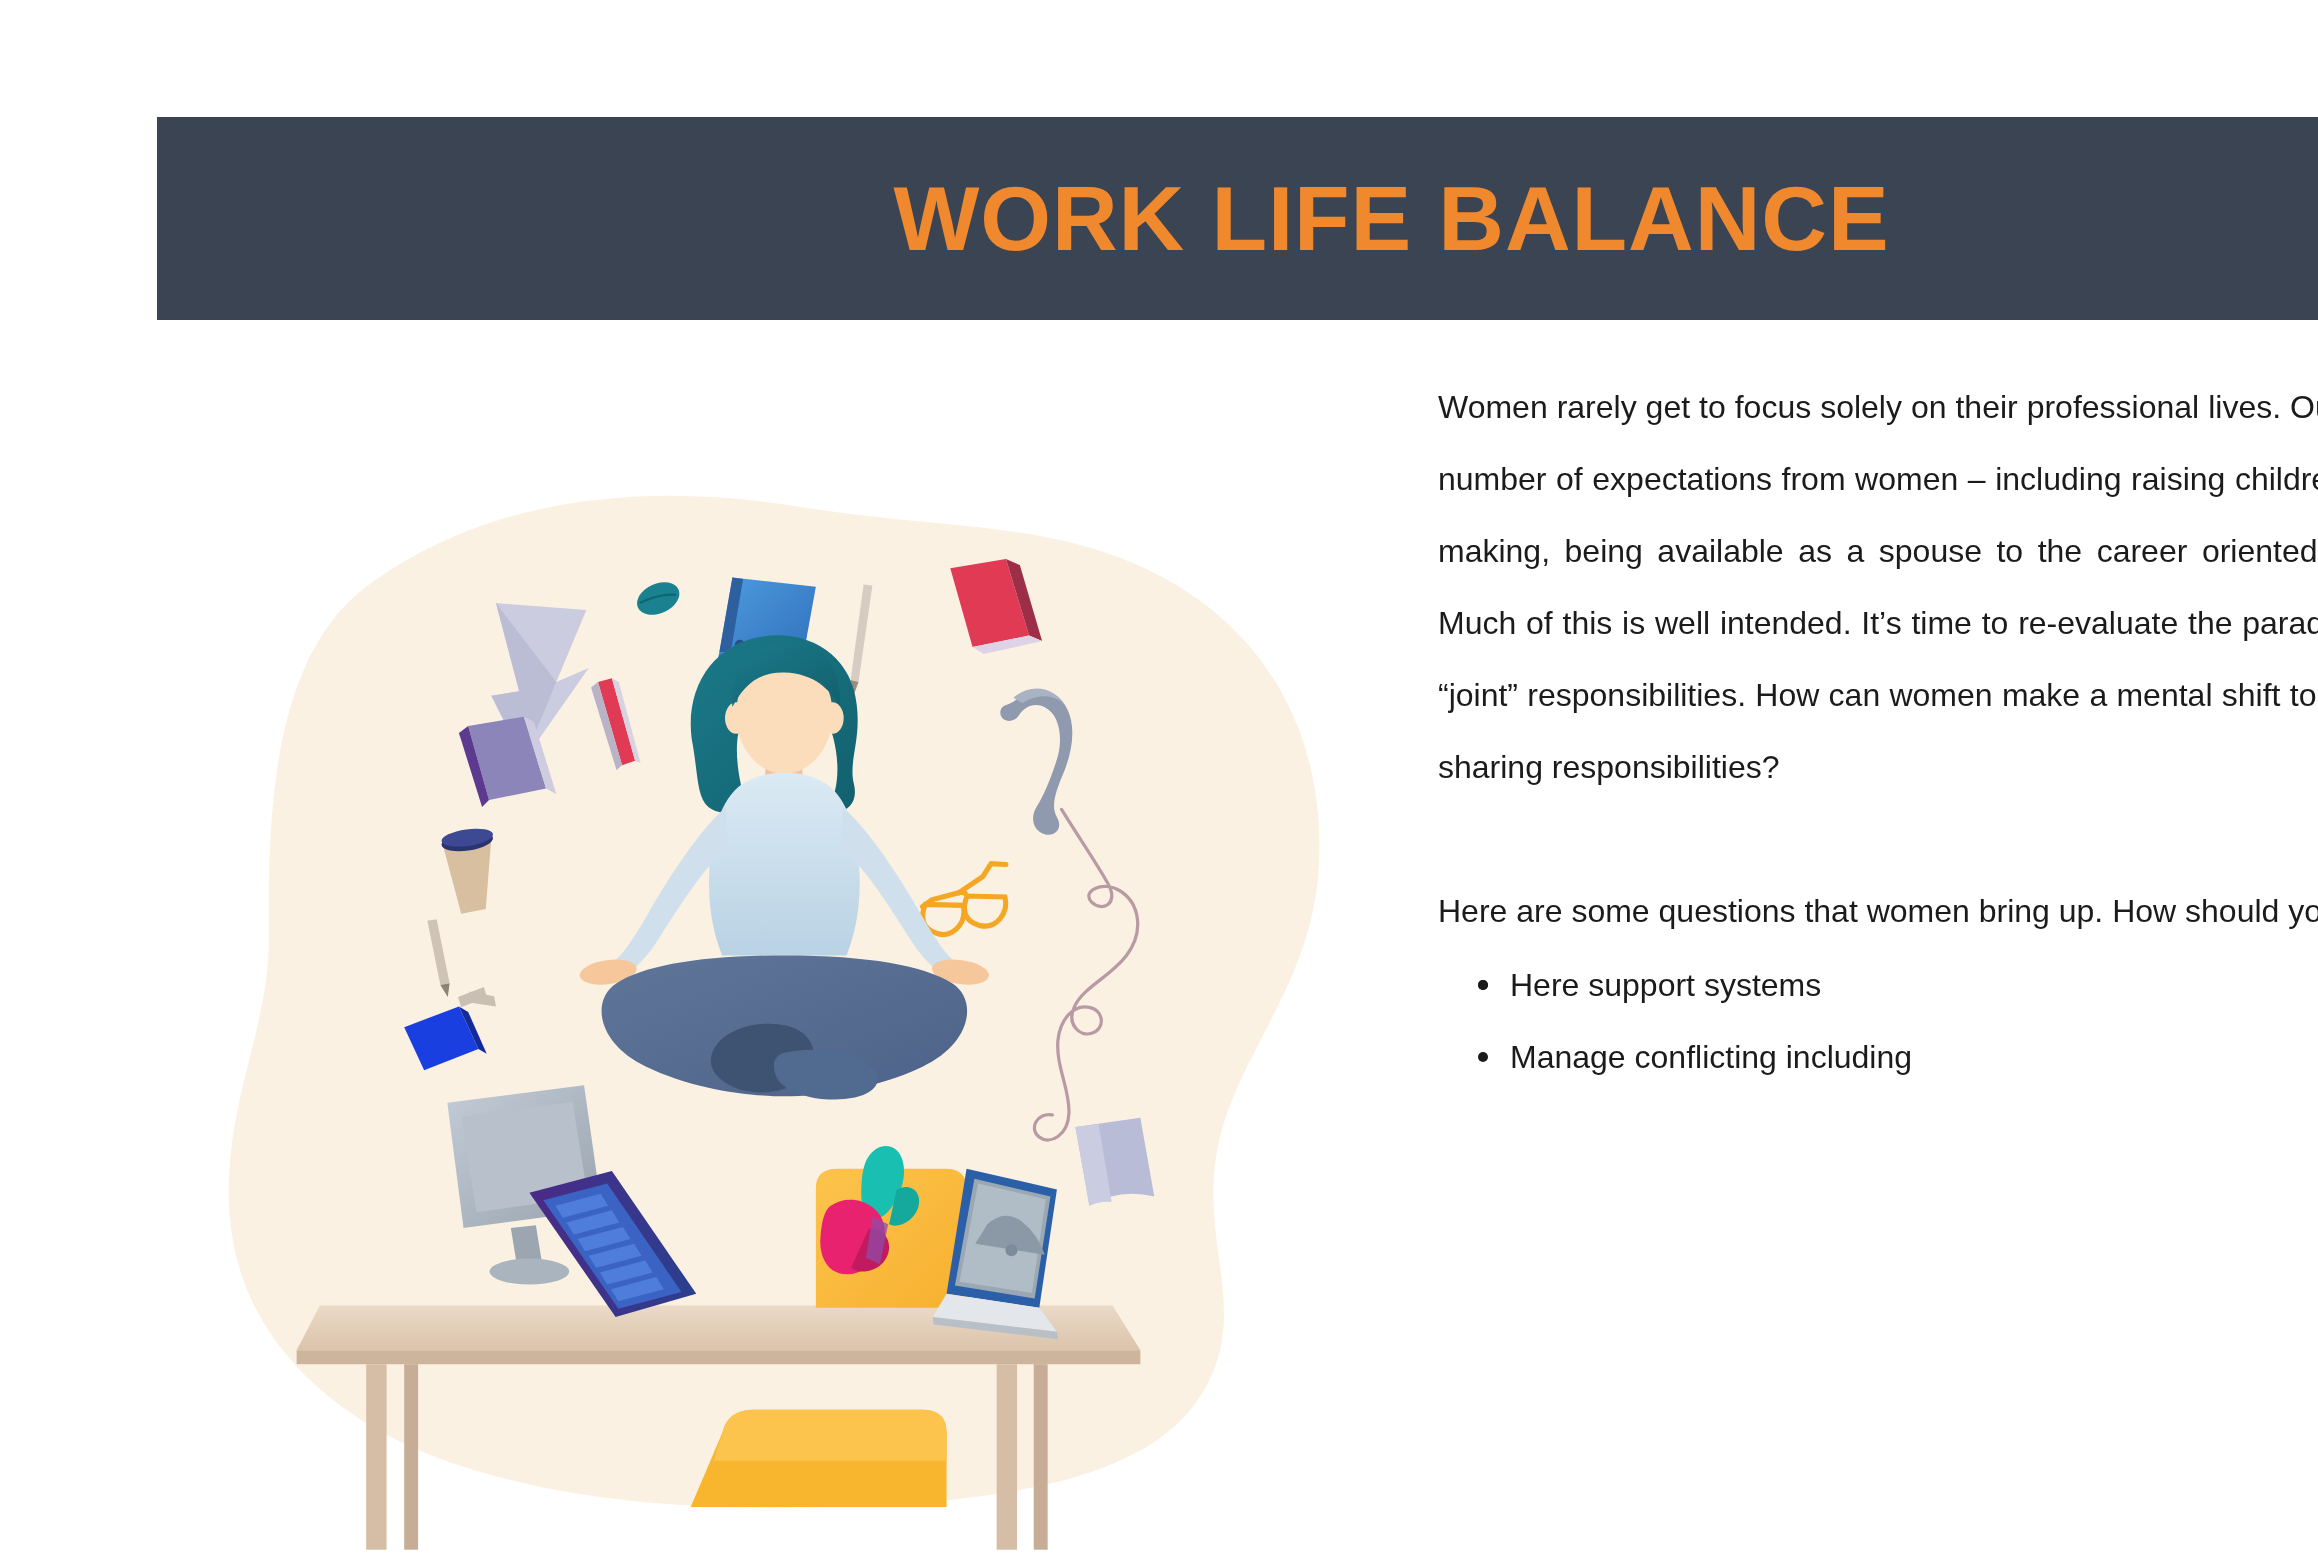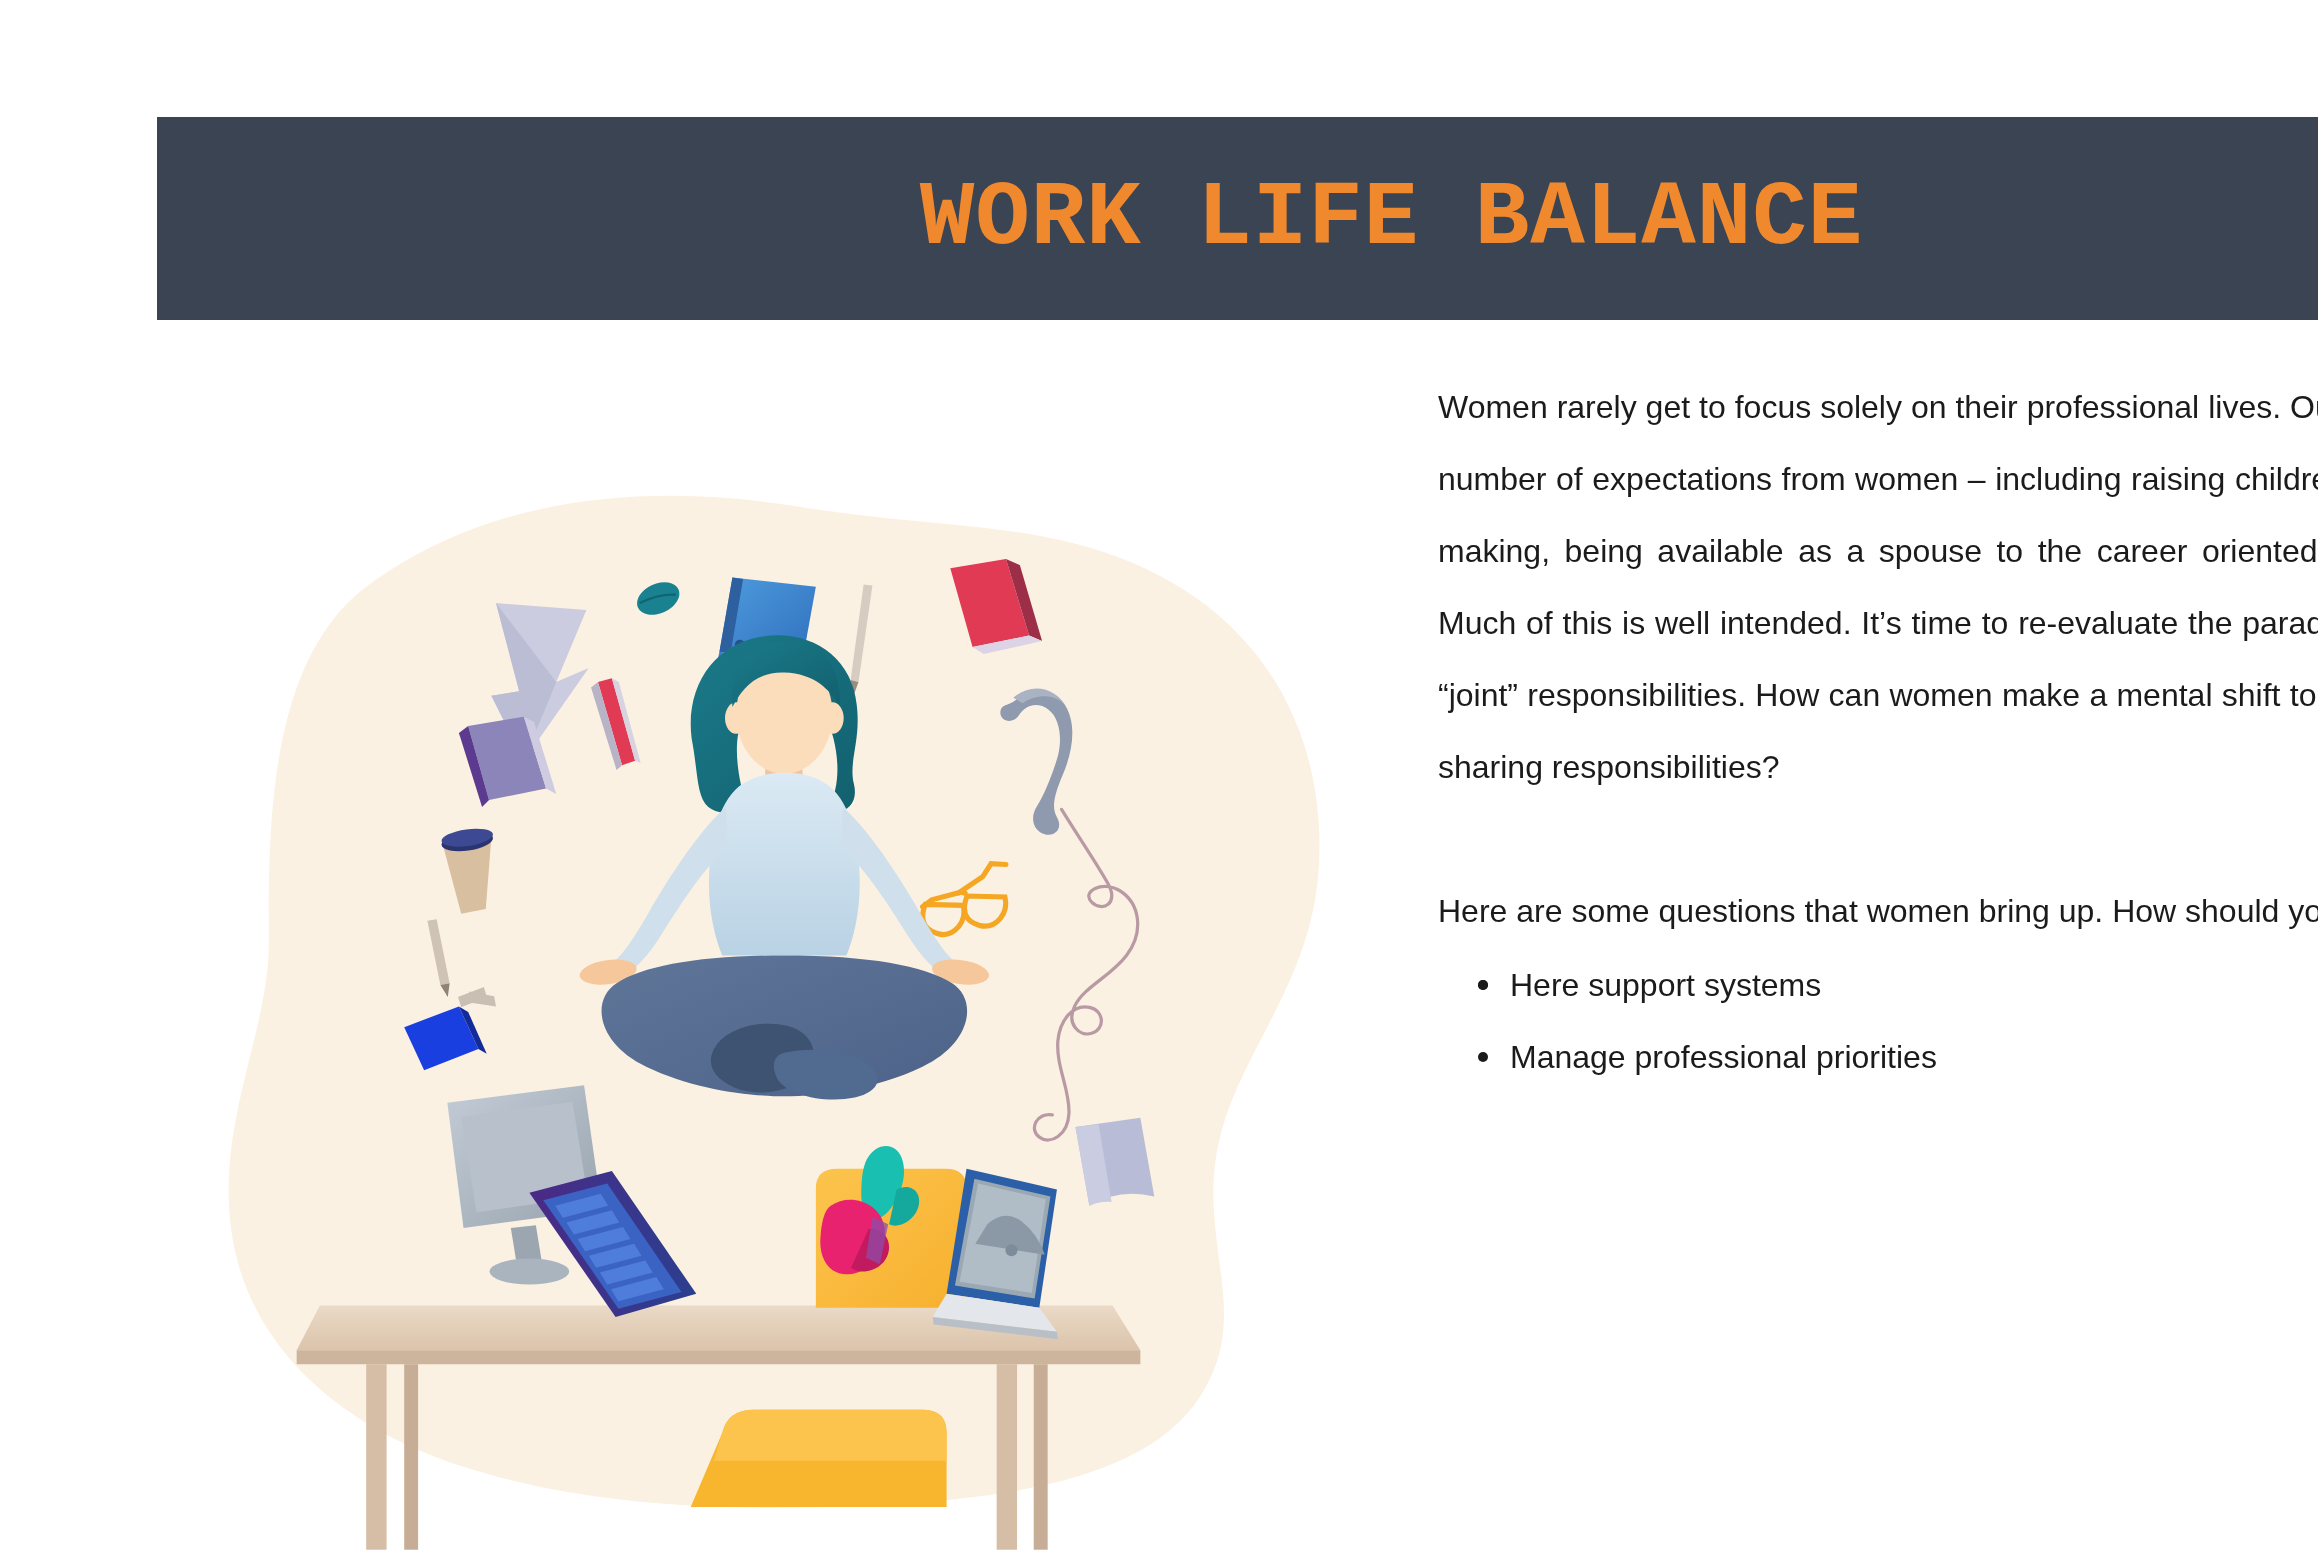--- a/index.html
+++ b/index.html
@@ -23,21 +23,21 @@
     top: 117px;
     width: 2469px;
     height: 203px;
     background: #3a4453;
     display: flex;
     align-items: center;
     justify-content: center;
   }
   #title-text {
     color: #f0882e;
-    font-family: Liberation Mono, monospace;
+    font-family: Liberation Sans, sans-serif;
     font-weight: 700;
     font-size: 91px;
     letter-spacing: 0.9px;
     line-height: 1;
     white-space: nowrap;
   }
 
   
   #copy-column {
     position: absolute;
@@ -333,17 +333,17 @@
   <ul id="bullet-list">
     <li>
       <span class="bullet-dot"></span>
     </li>
     <li>
       <span class="bullet-dot"></span>
       <span>Here support systems</span>
     </li>
     <li>
       <span class="bullet-dot"></span>
-      <span>Manage professional priorities</span>
+      <span>Manage conflicting including</span>
     </li>
   </ul>
 </div>
 
 
 </body></html>

